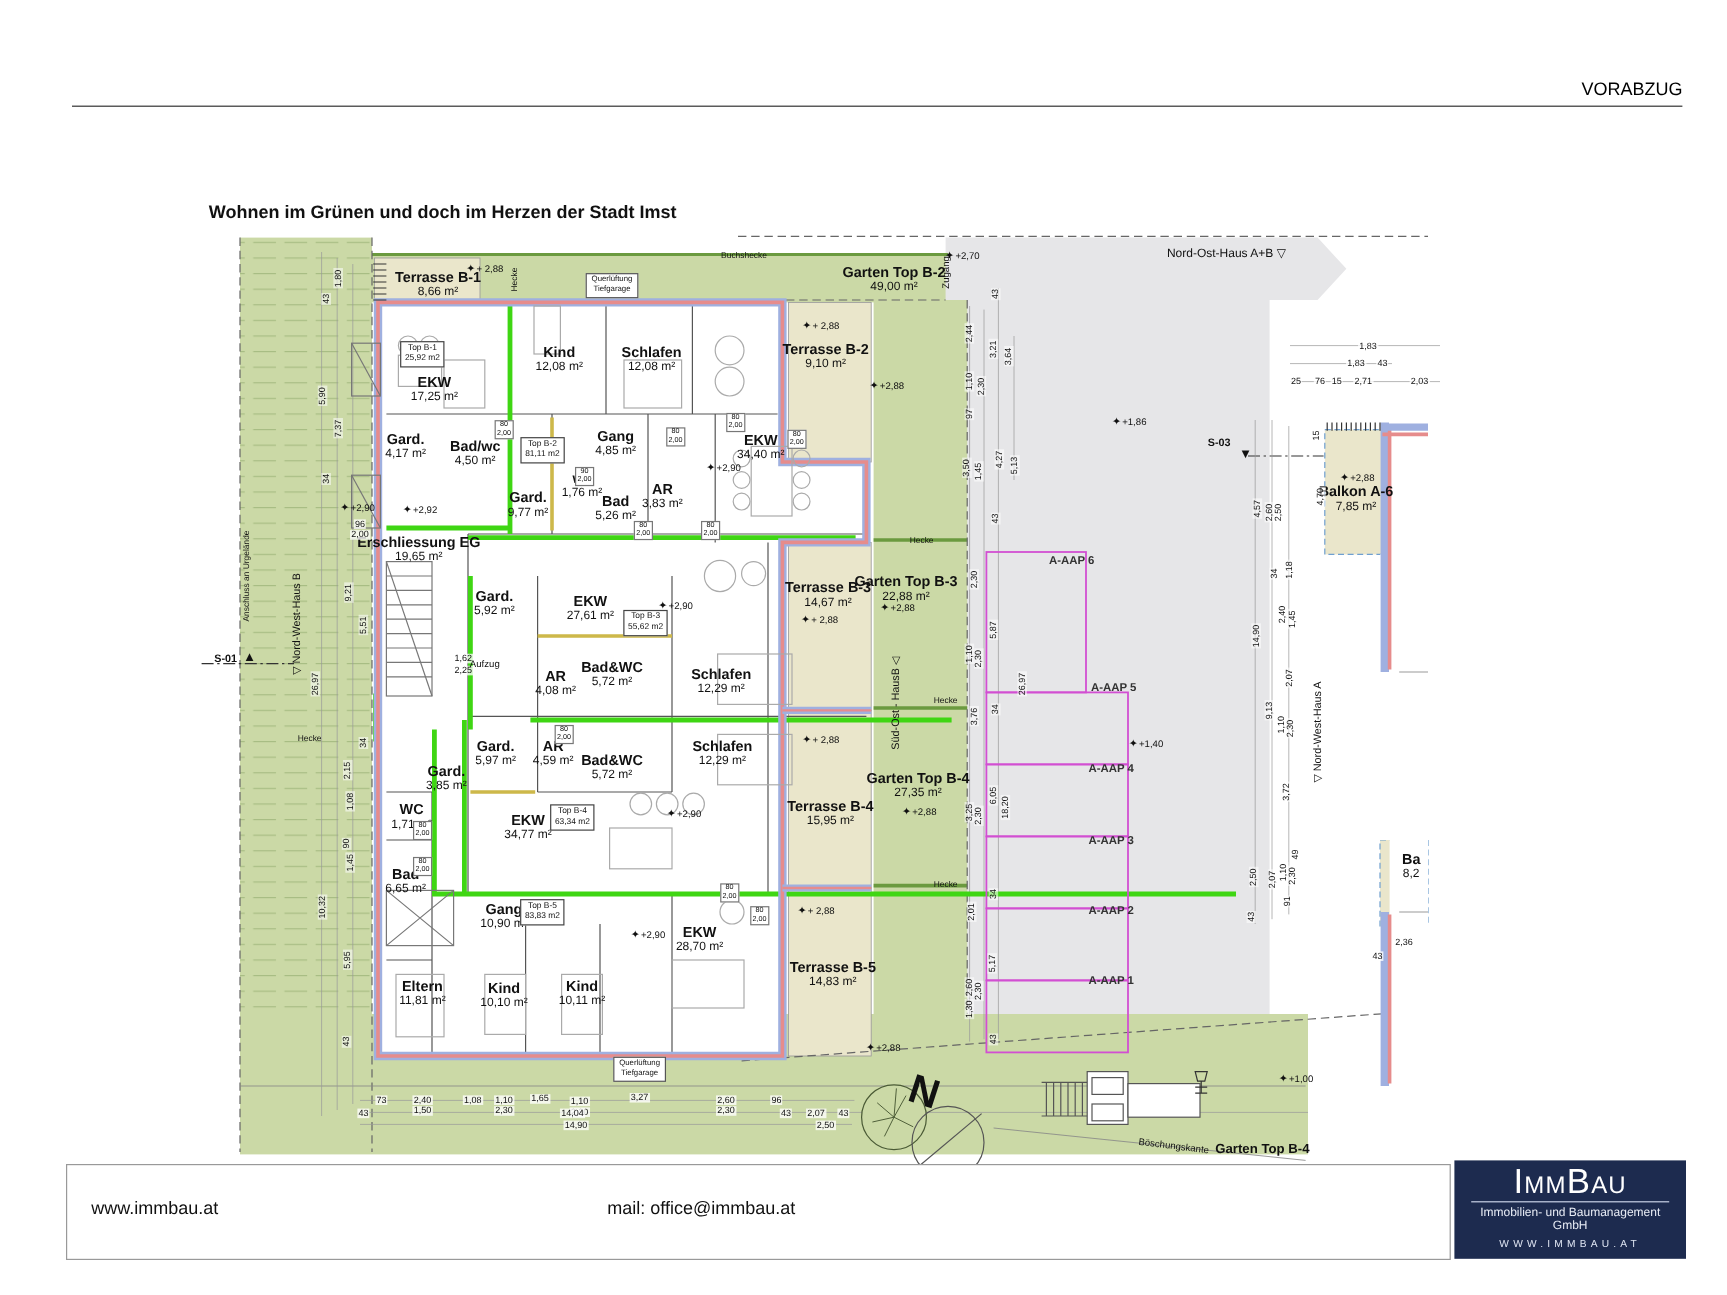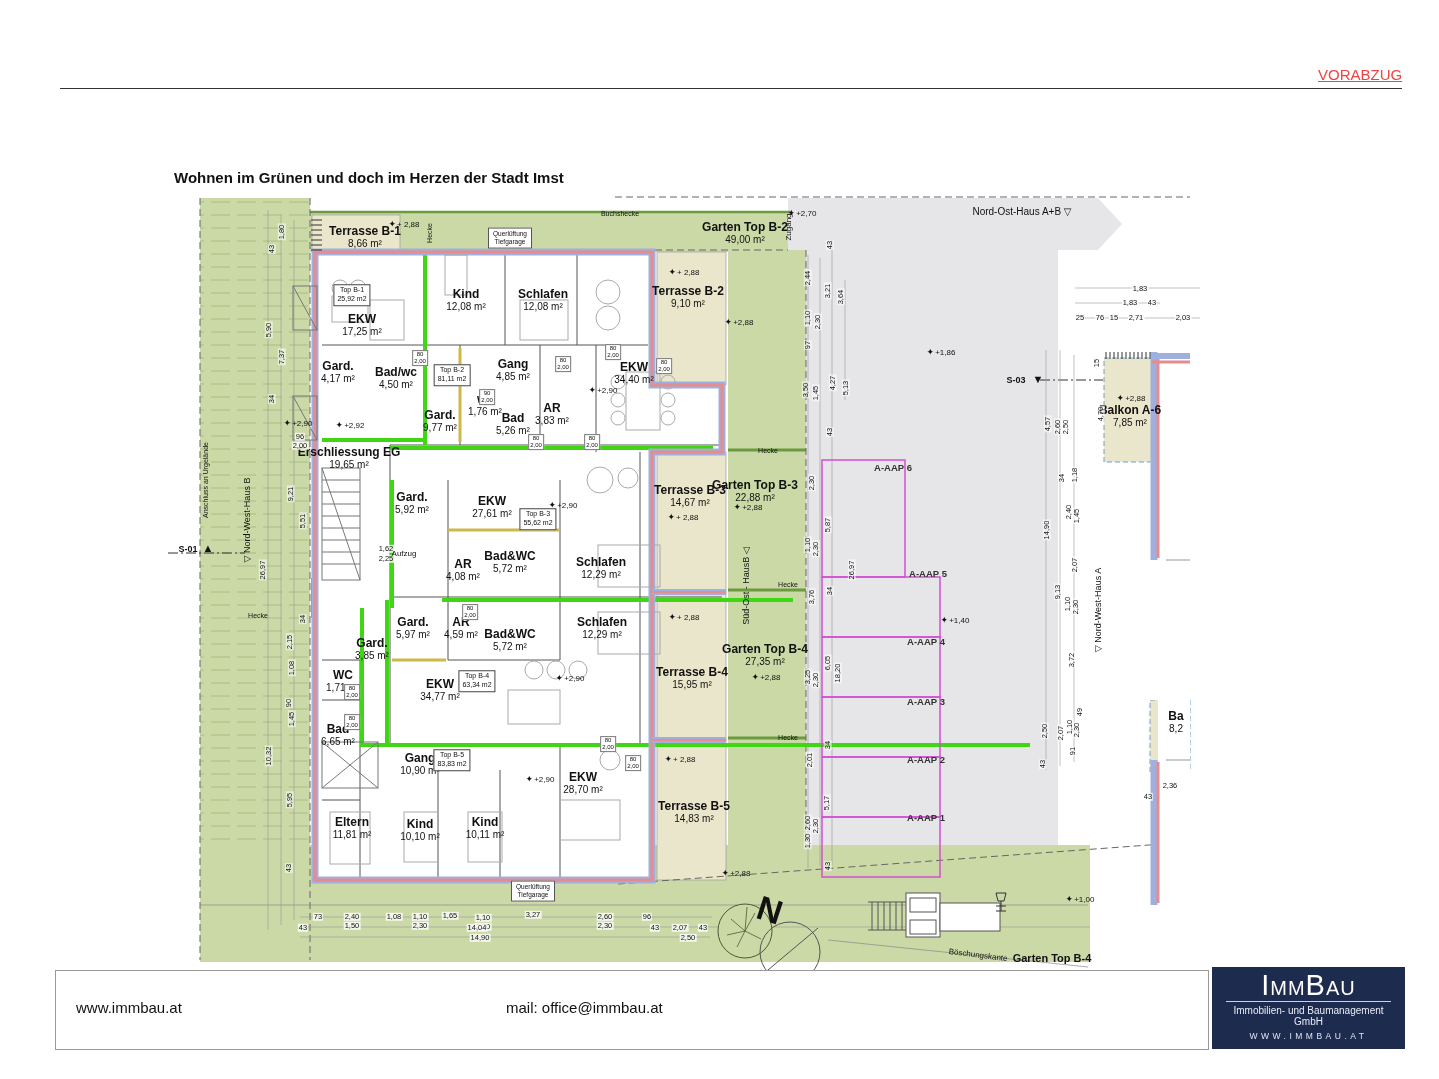--- a/index.html
+++ b/index.html
@@ -2,21 +2,21 @@
 <html><head>
 <meta charset="utf-8">
 <style>
   html,body{margin:0;padding:0;background:#fff;}
   body{width:1439px;height:1079px;position:relative;overflow:hidden;
        font-family:"Liberation Sans",sans-serif;color:#111;}
   .page{position:absolute;inset:0;}
   
   .doc-title{position:absolute;left:88px;top:42px;margin:0;font-size:31px;font-weight:600;
              font-variant:small-caps;letter-spacing:.5px;color:#121212;}
-  .stamp{position:absolute;left:1318px;top:66px;font-size:15px;color:#ef4444;text-decoration:underline;}
+  .stamp{position:absolute;left:1318px;top:66px;font-size:15px;color:#000000;}
   .hrule{position:absolute;left:60px;top:88px;width:1342px;border-top:1.6px solid #333;}
   .sec-title{position:absolute;left:170px;top:132px;margin:0;font-size:26px;font-weight:600;
              font-variant:small-caps;letter-spacing:.4px;}
   .sec-sub{position:absolute;left:174px;top:169px;margin:0;font-size:15px;font-weight:bold;}
   
   .plan{position:absolute;inset:0;}
   .drawing{position:absolute;left:0;top:0;width:1439px;height:1079px;}
   #plan-labels{position:absolute;inset:0;pointer-events:none;}
   .pl{position:absolute;transform:translate(-50%,-50%);white-space:nowrap;line-height:1.12;
       text-align:center;color:#111;}
@@ -522,21 +522,21 @@
         <div class="pl txt boxed" style="left: 510px; top: 238px; font-size: 6.5px;">Querlüftung<br>Tiefgarage</div>
         <div class="pl txt boxed" style="left: 533px; top: 891px; font-size: 6.5px;">Querlüftung<br>Tiefgarage</div>
         <div class="pl txt" style="left: 1022px; top: 212px; font-size: 10px;">Nord-Ost-Haus A+B ▽</div>
         <div class="pl txt vert" style="left: 789px; top: 227px; font-size: 8px;">Zugang</div>
         <div class="pl txt vert" style="left: 746px; top: 586px; font-size: 9px;">Süd-Ost - HausB ◁</div>
         <div class="pl txt vert" style="left: 247px; top: 520px; font-size: 9px;">▽ Nord-West-Haus B</div>
         <div class="pl txt vert" style="left: 1098px; top: 610px; font-size: 9px;">▽ Nord-West-Haus A</div>
         <div class="pl txt vert" style="left: 206px; top: 480px; font-size: 7px;">Anschluss an Urgelände</div>
         <div class="pl txt bold" style="left: 188px; top: 549px; font-size: 9px;">S-01</div>
         <div class="pl txt" style="left: 208px; top: 548px; font-size: 11px;">▲</div>
-        <div class="pl txt bold" style="left: 1016px; top: 380px; font-size: 9px;">S-03</div>
+        <div class="pl txt bold" style="left: 1016px; top: 369px; font-size: 9px;">S-03</div>
         <div class="pl txt" style="left: 1038px; top: 379px; font-size: 11px;">▼</div>
         <div class="pl txt" style="left: 768px; top: 451px; font-size: 7px;">Hecke</div>
         <div class="pl txt" style="left: 788px; top: 585px; font-size: 7px;">Hecke</div>
         <div class="pl txt" style="left: 788px; top: 738px; font-size: 7px;">Hecke</div>
         <div class="pl txt" style="left: 258px; top: 616px; font-size: 7px;">Hecke</div>
         <div class="pl txt" style="left: 404px; top: 554px; font-size: 8px;">Aufzug</div>
         <div class="pl txt" style="left: 978px; top: 956px; font-size: 8px; transform: translate(-50%, -50%) rotate(7deg);">Böschungskante</div>
         <div class="pl txt bold" style="left: 1052px; top: 958px; font-size: 11px;">Garten Top B-4</div>
         <div class="pl txt bold" style="left: 770px; top: 910px; font-size: 34px; transform: translate(-50%, -50%) rotate(18deg);">N</div>
       </div>

